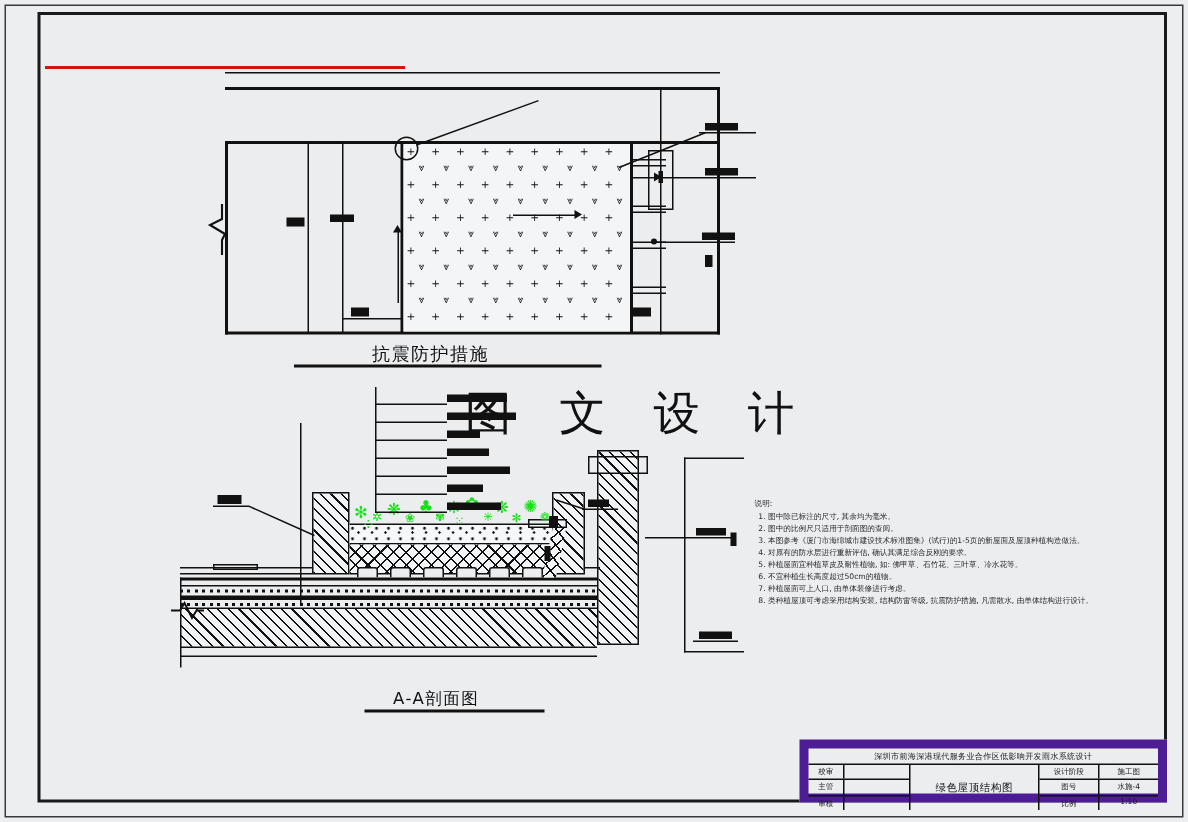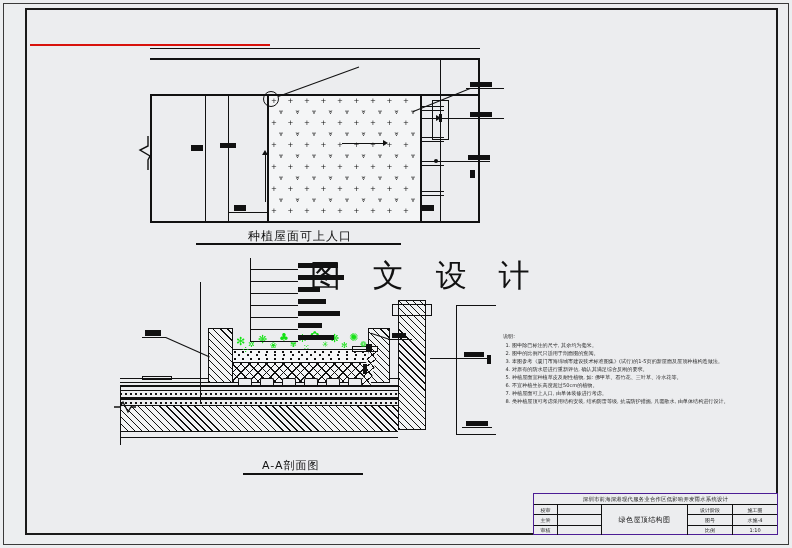--- a/index.html
+++ b/index.html
@@ -111,21 +111,21 @@
   .notes{
     position:absolute;left:503px;top:333px;width:268px;
     font-size:5.1px;line-height:7.6px;color:#2a2a2a;
     font-family:"DejaVu Sans","Liberation Sans",sans-serif;
   }
   .notes .head{margin-bottom:1px;}
   .notes ol{margin:0;padding-left:9px;}
   .notes li{margin:0 0 0.5px 0;}
 
   
-  .tblock{position:absolute;left:533px;top:493px;width:245px;height:42px;border:1px solid #4c1d95;box-sizing:border-box;background:#ecedef;}
+  .tblock{position:absolute;left:533px;top:493px;width:245px;height:42px;border:6px solid #4c1d95;box-sizing:border-box;background:#ecedef;}
   .tb-top{position:absolute;left:0;top:0;width:100%;height:11px;border-bottom:1px solid #111;box-sizing:border-box;
           display:flex;align-items:center;justify-content:center;font-size:5.4px;color:#1a1a1a;letter-spacing:0.2px;}
   .tb-body{position:absolute;left:0;top:11px;width:100%;height:30px;display:flex;}
   .tb-colA{width:68px;border-right:1px solid #111;box-sizing:border-box;display:flex;flex-direction:column;}
   .tb-colA .r{flex:1;display:flex;border-bottom:1px solid #111;box-sizing:border-box;}
   .tb-colA .r:last-child{border-bottom:none;}
   .tb-colA .r .k{width:24px;border-right:1px solid #111;box-sizing:border-box;display:flex;align-items:center;justify-content:center;font-size:5px;color:#1a1a1a;}
   .tb-colA .r .v{flex:1;}
   .tb-colB{width:86px;border-right:1px solid #111;box-sizing:border-box;display:flex;align-items:center;justify-content:center;font-size:7px;color:#111;letter-spacing:0.4px;}
   .tb-colC{flex:1;display:flex;flex-direction:column;}
@@ -303,21 +303,21 @@
 
   <div class="blk" style="left:468px;top:155px;width:22px;height:5px;"></div>
   <div class="ln" style="left:437px;top:161px;width:53px;height:1px;background:#111;position:absolute;"></div>
   <div class="blk" style="left:434px;top:159px;width:4px;height:4px;border-radius:50%;"></div>
   <div class="blk" style="left:470px;top:170px;width:5px;height:8px;"></div>
 
   <div class="blk" style="left:220px;top:143px;width:16px;height:5px;"></div>
   <div class="ln" style="left:265px;top:152px;width:1px;height:50px;background:#111;position:absolute;"></div>
   <div class="arrow-u" style="left:262px;top:150px;"></div>
 
-  <div class="plan-caption">种植屋面可上人口</div>
+  <div class="plan-caption">抗震防护措施</div>
   <div class="plan-caption-rule"></div>
 
   <div class="watermark">图 文 设 计</div>
 
   <div class="section">
 
     <div class="hatch-diag" style="position:absolute;left:68px;top:28px;width:25px;height:55px;border:1.5px solid #111;box-sizing:border-box;"></div>
 
     <div class="hatch-diag" style="position:absolute;left:228px;top:28px;width:22px;height:55px;border:1.5px solid #111;box-sizing:border-box;"></div>
 

